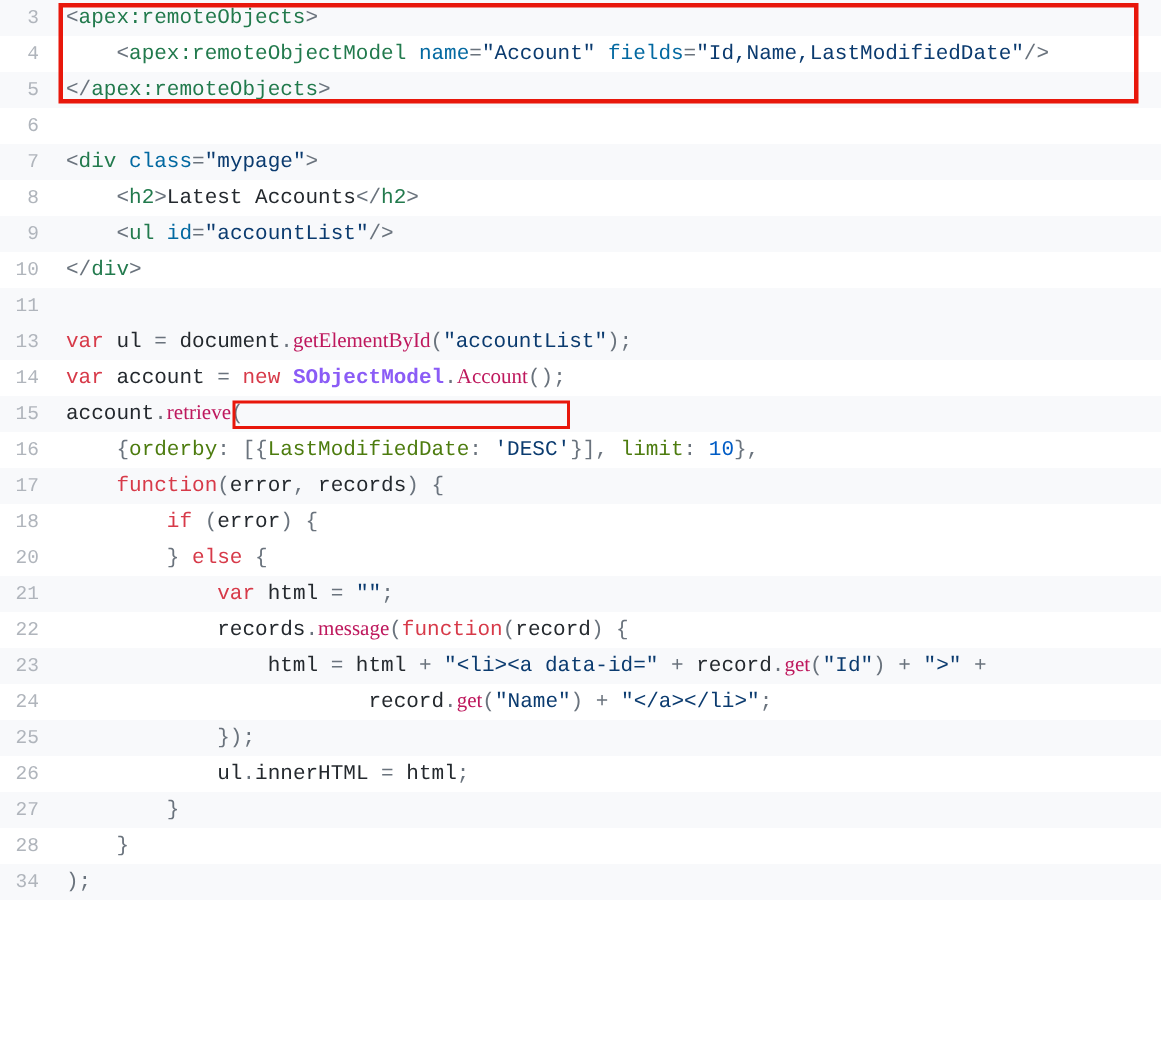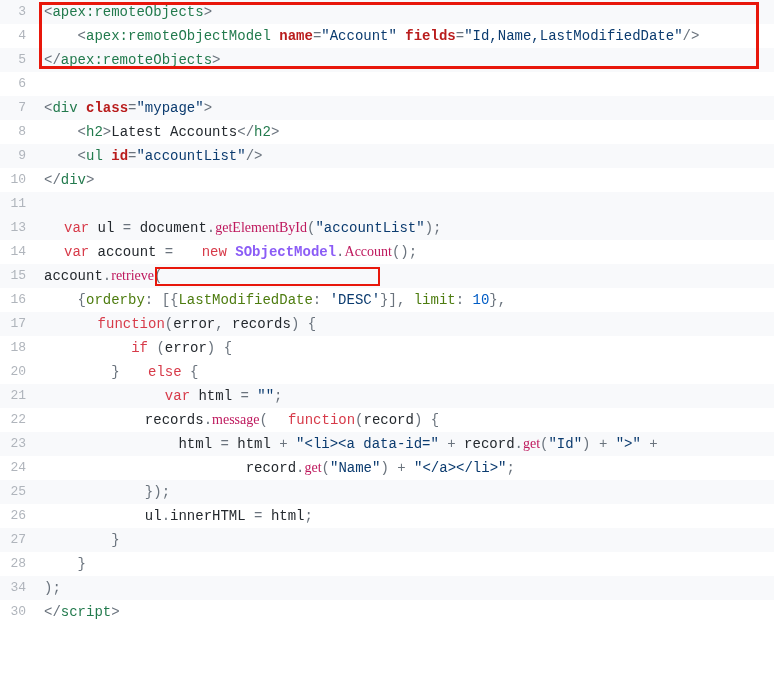--- a/index.html
+++ b/index.html
@@ -30,23 +30,23 @@
     font-size: 13px;
     user-select: none;
     flex: 0 0 36px;
   }
   .code {
     padding-left: 8px;
     flex: 1;
   }
   .p  { color: #6a737d; }  
   .tg { color: #227a4d; }  
-  .at { color: #b91c1c; font-weight: bold; }  
+  .at { color: #0369a1; }  
   .st { color: #0b3b6f; }  
-  .kw { color: #d73a49; margin-left: 20px; }  
+  .kw { color: #d73a49; }  
   .id { color: #24292e; }  
   .fn { color: #be185d; font-family: Liberation Serif, serif; }  
   .nu { color: #005cc5; }  
   .py { color: #4d7c0f; }  
   .cl { color: #8b5cf6; font-weight: bold; }  
 
   .hl-box1 {
     position: absolute;
     border: 3px solid #e8170b;
     left: 39px;
@@ -88,17 +88,16 @@
       <div class="line"><div class="gutter">20</div><div class="code"><span class="id">        </span><span class="p">}</span><span class="id"> </span><span class="kw">else</span><span class="id"> </span><span class="p">{</span></div></div>
       <div class="line stripe"><div class="gutter">21</div><div class="code"><span class="id">            </span><span class="kw">var</span><span class="id"> html </span><span class="p">=</span><span class="id"> </span><span class="st">""</span><span class="p">;</span></div></div>
       <div class="line"><div class="gutter">22</div><div class="code"><span class="id">            </span><span class="id">records</span><span class="p">.</span><span class="fn">message</span><span class="p">(</span><span class="kw">function</span><span class="p">(</span><span class="id">record</span><span class="p">) {</span></div></div>
       <div class="line stripe"><div class="gutter">23</div><div class="code"><span class="id">                </span><span class="id">html </span><span class="p">=</span><span class="id"> html </span><span class="p">+</span><span class="id"> </span><span class="st">"&lt;li&gt;&lt;a data-id="</span><span class="id"> </span><span class="p">+</span><span class="id"> record</span><span class="p">.</span><span class="fn">get</span><span class="p">(</span><span class="st">"Id"</span><span class="p">) </span><span class="p">+</span><span class="id"> </span><span class="st">"&gt;"</span><span class="id"> </span><span class="p">+</span></div></div>
       <div class="line"><div class="gutter">24</div><div class="code"><span class="id">                        </span><span class="id">record</span><span class="p">.</span><span class="fn">get</span><span class="p">(</span><span class="st">"Name"</span><span class="p">) </span><span class="p">+</span><span class="id"> </span><span class="st">"&lt;/a&gt;&lt;/li&gt;"</span><span class="p">;</span></div></div>
       <div class="line stripe"><div class="gutter">25</div><div class="code"><span class="id">            </span><span class="p">});</span></div></div>
       <div class="line"><div class="gutter">26</div><div class="code"><span class="id">            </span><span class="id">ul</span><span class="p">.</span><span class="id">innerHTML</span><span class="id"> </span><span class="p">=</span><span class="id"> html</span><span class="p">;</span></div></div>
       <div class="line stripe"><div class="gutter">27</div><div class="code"><span class="id">        </span><span class="p">}</span></div></div>
       <div class="line"><div class="gutter">28</div><div class="code"><span class="id">    </span><span class="p">}</span></div></div>
       <div class="line stripe"><div class="gutter">34</div><div class="code"><span class="p">);</span></div></div>
-      <div class="line"><div class="gutter">30</div><div class="code"><span class="p">&lt;/</span><span class="tg">script</span><span class="p">&gt;</span></div></div>
     </div>
   <div class="hl-box1"></div>
   <div class="hl-box2"></div>
 </div>
 
 </body></html>

